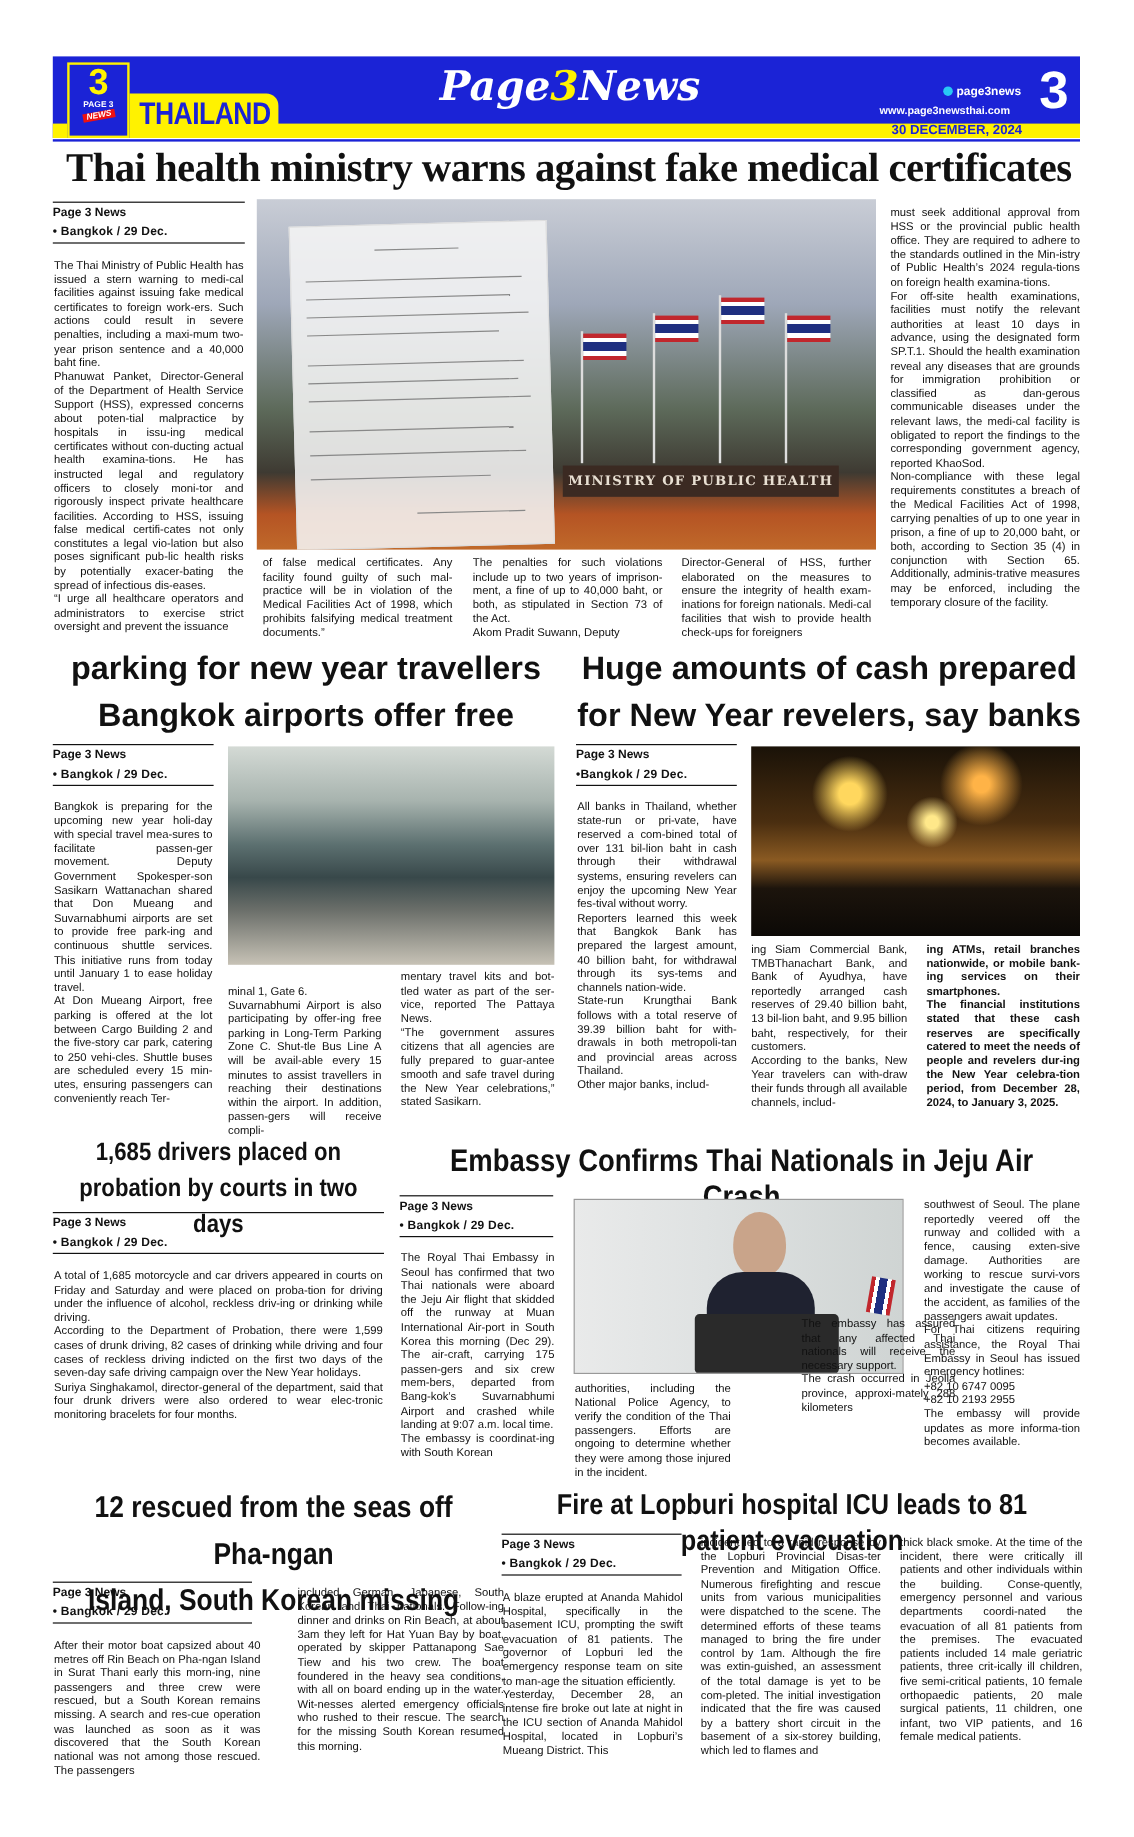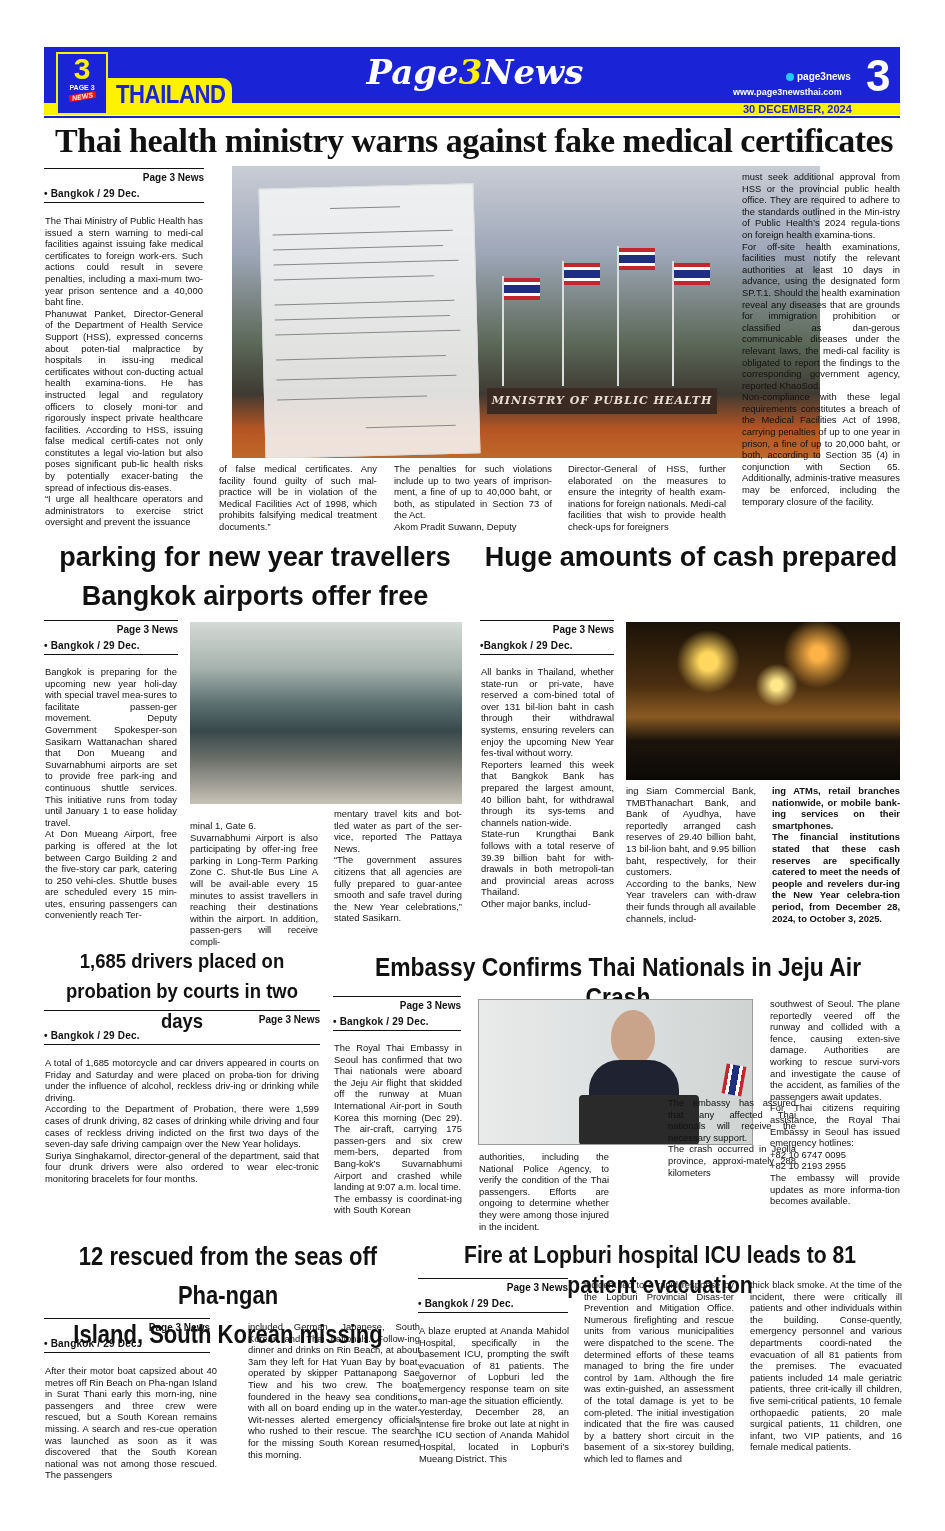--- a/index.html
+++ b/index.html
@@ -23,21 +23,21 @@
   .date { left: 743px; top: 103px; font-size: 11px; font-weight: bold; color: #1b23d6; }
   .rule { left: 44px; top: 116px; width: 856px; height: 2px; background: #1b23d6; }
 
   
   .h1 { font-family: "Liberation Serif", serif; font-weight: bold; font-size: 34px; text-align: center; letter-spacing: -0.5px; }
   .h2 { font-family: "Liberation Sans", sans-serif; font-weight: bold; font-size: 27px; text-align: center; line-height: 39px; }
   .h3 { font-family: "Liberation Sans", sans-serif; font-weight: bold; font-size: 21px; text-align: center; line-height: 30px; transform: scaleX(0.88); }
 
   
   .byline { border-top: 1.5px solid #111; border-bottom: 1.5px solid #111; }
-  .byline .src { font-size: 10px; font-weight: bold; text-align: right; padding: 3px 0 4px; }
+  .byline .src { font-size: 10px; font-weight: bold; text-align: left; padding: 3px 0 4px; }
   .byline .loc { font-size: 10px; font-weight: bold; padding: 1px 0 3px; letter-spacing: 0.2px; }
   
   .txt { font-size: 9.4px; line-height: 11.6px; text-align: justify; hyphens: manual; }
   .txt p { margin: 0; }
 
   
   .photo { overflow: hidden; }
   .photo-health { background: linear-gradient(180deg,#c9cdd6 0%,#9ea7b8 30%,#5d6a5a 60%,#3e3a32 78%,#b55424 90%,#c0692a 100%); }
   .cert { position: absolute; left: 30px; top: 20px; width: 215px; height: 270px; background: rgba(245,245,245,0.88); transform: rotate(-1.5deg); border: 1px solid #ddd; }
   .cert .line { position: absolute; left: 12px; height: 1px; background: #888; }
@@ -80,21 +80,21 @@
 <div class="abs byline" style="left:44px;top:168px;width:160px;">
   <div class="src">Page 3 News</div>
   <div class="loc">• Bangkok / 29 Dec.</div>
 </div>
 <div class="abs txt" style="left:45px;top:215px;width:158px;">
   <p>The Thai Ministry of Public Health has issued a stern warning to medi-cal facilities against issuing fake medical certificates to foreign work-ers. Such actions could result in severe penalties, including a maxi-mum two-year prison sentence and a 40,000 baht fine.</p>
   <p>Phanuwat Panket, Director-General of the Department of Health Service Support (HSS), expressed concerns about poten-tial malpractice by hospitals in issu-ing medical certificates without con-ducting actual health examina-tions. He has instructed legal and regulatory officers to closely moni-tor and rigorously inspect private healthcare facilities. According to HSS, issuing false medical certifi-cates not only constitutes a legal vio-lation but also poses significant pub-lic health risks by potentially exacer-bating the spread of infectious dis-eases.</p>
   <p>“I urge all healthcare operators and administrators to exercise strict oversight and prevent the issuance</p>
 </div>
 
-<div class="abs photo photo-health" style="left:232px;top:166px;width:588px;height:292px;font-style:italic;">
+<div class="abs photo photo-health" style="left:214px;top:166px;width:516px;height:292px;">
   <div class="cert">
     <div class="line" style="top:20px;width:70px;left:70px;"></div>
     <div class="line" style="top:45px;width:180px;"></div>
     <div class="line" style="top:60px;width:170px;"></div>
     <div class="line" style="top:75px;width:185px;"></div>
     <div class="line" style="top:90px;width:160px;"></div>
     <div class="line" style="top:115px;width:180px;"></div>
     <div class="line" style="top:130px;width:175px;"></div>
     <div class="line" style="top:145px;width:185px;"></div>
     <div class="line" style="top:170px;width:170px;"></div>
@@ -146,39 +146,40 @@
   <p>minal 1, Gate 6.</p>
   <p>Suvarnabhumi Airport is also participating by offer-ing free parking in Long-Term Parking Zone C. Shut-tle Bus Line A will be avail-able every 15 minutes to assist travellers in reaching their destinations within the airport. In addition, passen-gers will receive compli-</p>
 </div>
 <div class="abs txt" style="left:334px;top:808px;width:128px;">
   <p>mentary travel kits and bot-tled water as part of the ser-vice, reported The Pattaya News.</p>
   <p>“The government assures citizens that all agencies are fully prepared to guar-antee smooth and safe travel during the New Year celebrations,” stated Sasikarn.</p>
 </div>
 
 <div class="abs h2" style="left:480px;top:538px;width:422px;">
   <div>Huge amounts of cash prepared</div>
+  <div>for New Year revelers, say banks</div>
 </div>
 <div class="abs byline" style="left:480px;top:620px;width:134px;">
   <div class="src">Page 3 News</div>
   <div class="loc">•Bangkok / 29 Dec.</div>
 </div>
 <div class="abs txt" style="left:481px;top:666px;width:133px;">
   <p>All banks in Thailand, whether state-run or pri-vate, have reserved a com-bined total of over 131 bil-lion baht in cash through their withdrawal systems, ensuring revelers can enjoy the upcoming New Year fes-tival without worry.</p>
   <p>Reporters learned this week that Bangkok Bank has prepared the largest amount, 40 billion baht, for withdrawal through its sys-tems and channels nation-wide.</p>
   <p>State-run Krungthai Bank follows with a total reserve of 39.39 billion baht for with-drawals in both metropoli-tan and provincial areas across Thailand.</p>
   <p>Other major banks, includ-</p>
 </div>
 <div class="abs photo photo-fireworks" style="left:626px;top:622px;width:274px;height:158px;"></div>
 <div class="abs txt" style="left:626px;top:785px;width:130px;">
   <p>ing Siam Commercial Bank, TMBThanachart Bank, and Bank of Ayudhya, have reportedly arranged cash reserves of 29.40 billion baht, 13 bil-lion baht, and 9.95 billion baht, respectively, for their customers.</p>
   <p>According to the banks, New Year travelers can with-draw their funds through all available channels, includ-</p>
 </div>
 <div class="abs txt" style="left:772px;top:785px;width:128px;font-weight:bold;">
   <p>ing ATMs, retail branches nationwide, or mobile bank-ing services on their smartphones.</p>
-  <p>The financial institutions stated that these cash reserves are specifically catered to meet the needs of people and revelers dur-ing the New Year celebra-tion period, from December 28, 2024, to October 3, 2025.</p>
+  <p>The financial institutions stated that these cash reserves are specifically catered to meet the needs of people and revelers dur-ing the New Year celebra-tion period, from December 28, 2024, to January 3, 2025.</p>
 </div>
 
 <div class="abs h3" style="left:44px;top:946px;width:276px;">
   <div>1,685 drivers placed on</div>
   <div>probation by courts in two days</div>
 </div>
 <div class="abs byline" style="left:44px;top:1010px;width:276px;">
   <div class="src">Page 3 News</div>
   <div class="loc">• Bangkok / 29 Dec.</div>
 </div>

